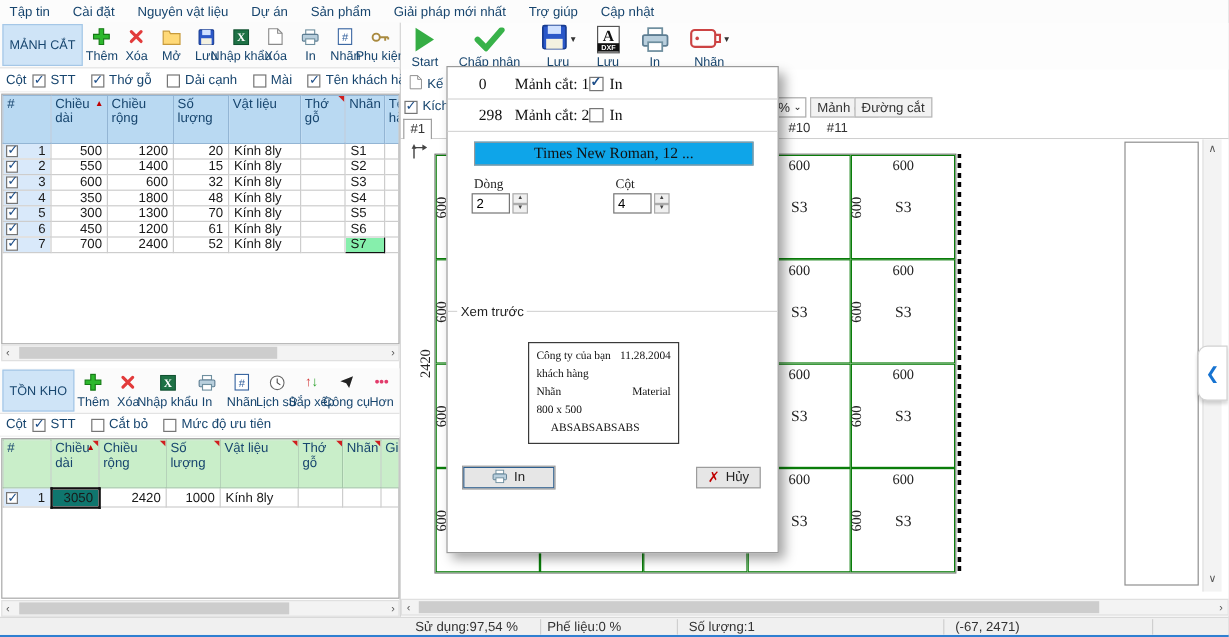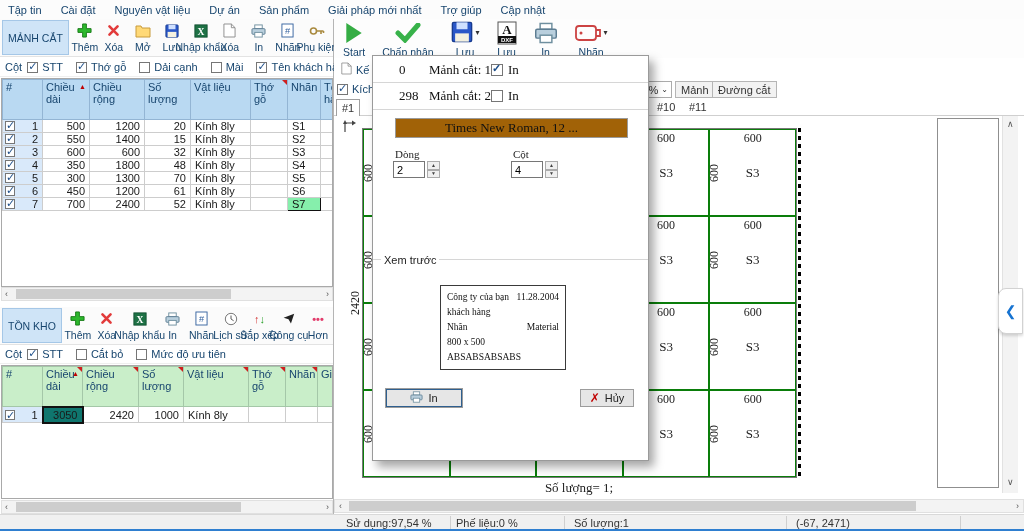--- a/index.html
+++ b/index.html
@@ -80,30 +80,30 @@
 .dclose{font-size:13px;color:#333}
 .dtabs{display:flex;height:20px;padding-left:4px;gap:1px;align-items:flex-end;border-bottom:1px solid #c9c9c9;font-size:11px;color:#333}
 .dtab{padding:3px 7px}
 .dtab.active{border:1px solid #9a9a9a;border-bottom:1px solid #fff;margin-bottom:-1px;background:#fff}
 .dbody{position:relative;height:362px;font-family:"Liberation Serif","DejaVu Serif",serif;font-size:13px}
 .dsep{position:absolute;left:0;width:100%;border-top:1px solid #d6d6d6}
 .dcnt{position:absolute;left:26px}
 .dlbl{position:absolute;left:56px}
 .dchk{position:absolute;left:118px;display:flex;gap:5px;align-items:center}
 .dchk .cbox{width:12px;height:12px}
-.fontbtn{position:absolute;left:22px;top:62px;width:233px;height:20px;background:#a16207;border:1px solid #9a9a9a;display:flex;align-items:center;justify-content:center;font-size:13px}
+.fontbtn{position:absolute;left:22px;top:62px;width:233px;height:20px;background:#0ea5e9;border:1px solid #9a9a9a;display:flex;align-items:center;justify-content:center;font-size:13px}
 .slabel{position:absolute;font-family:Liberation Serif, serif;font-size:11px;color:#222}
 .spin{position:absolute;display:flex;align-items:stretch;height:17px}
 .spin input{width:32px;border:1px solid #767676;font:11px "Liberation Sans","DejaVu Sans",sans-serif;padding-left:3px}
 .spbtns{width:13px;display:flex;flex-direction:column;margin-left:2px}
 .spb{flex:1;border:1px solid #ababab;background:#f0f0f0;font-size:5px;color:#444;display:flex;align-items:center;justify-content:center}
 .grouplbl{position:absolute;left:8px;top:198px;font-family:"Liberation Sans","DejaVu Sans",sans-serif;font-size:11px;color:#222;background:#fff;padding:0 3px}
 .pvbox{position:absolute;left:67px;top:229px;width:126px;height:85px;border:1.5px solid #3a3a3a;background:#fff;padding:4px 6px;font-size:9.5px;line-height:15px}
 .pvline{display:flex;justify-content:space-between}
-.pvedges{display:flex;justify-content:flex-start;padding-right:14px}
+.pvedges{display:flex;justify-content:center;padding-right:14px}
 .dbtn{position:absolute;top:333px;height:18px;display:flex;align-items:center;justify-content:center;gap:5px;background:#e6e6e6;border:1px solid #9c9c9c;font-size:11px;font-family:"Liberation Sans","DejaVu Sans",sans-serif;color:#222}
 .dbtn.primary{left:13px;width:76px;border:1px solid #2e5f8f;outline:1px solid #9c9c9c}
 .dbtn.cancel{left:207px;width:54px}
 .xmark{color:#c00000;font-weight:bold;font-size:12px}
 </style>
 </head>
 <body>
 
 <div class="app">
 
@@ -703,21 +703,20 @@
             <span class="ch">600</span>
             <span class="cp">S3</span>
           </div>
           <div class="cell">
             <span class="cw">600</span>
             <span class="ch">600</span>
             <span class="cp">S3</span>
           </div>
         </div>
       <div class="dashedge"></div>
-      <div class="qtynote">Số lượng= 1;</div>
       <div class="nextsheet"></div>
       <div class="vscroll" style="left:668px;top:0;height:377px">
         <span class="sarr" style="top:2px">∧</span>
         <span class="sarr" style="top:360px">∨</span>
       </div>
       <div class="chevtab">
           <span>❮</span>
         </div>
     </div>
 

